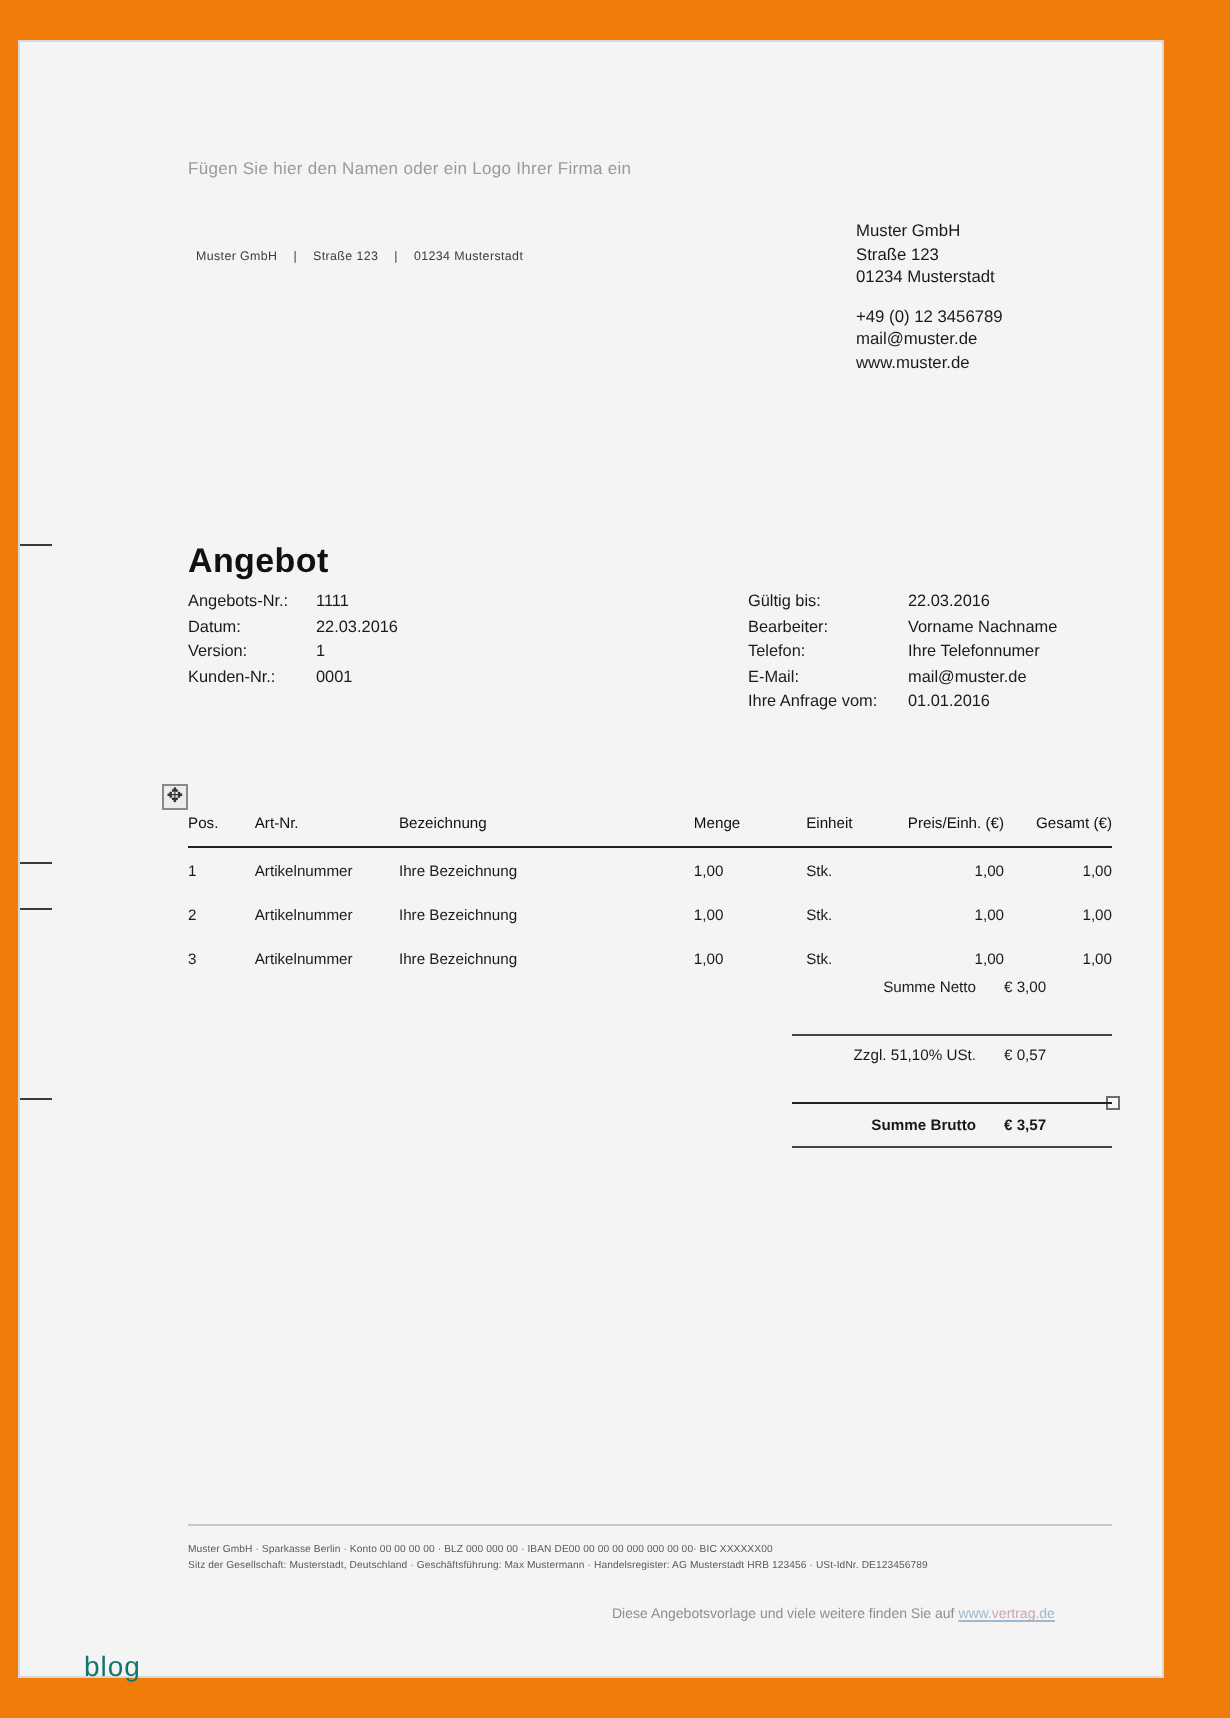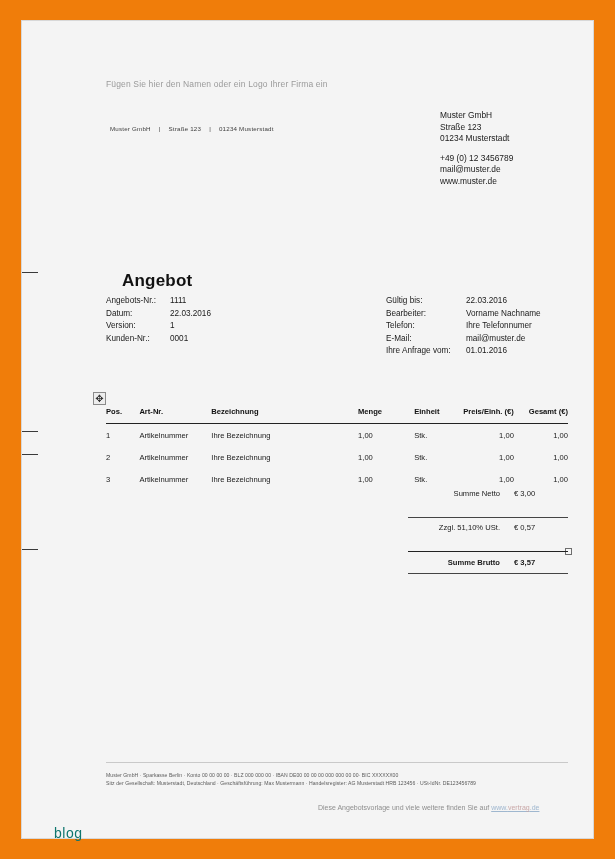--- a/index.html
+++ b/index.html
@@ -18,21 +18,21 @@
   
   .frame {
     position: absolute;
     left: 0; top: 0;
     width: 615px; height: 859px;
     background: #F07D0A;
     box-sizing: border-box;
   }
   .page {
     position: absolute;
-    left: 22px; top: 21px;
+    left: 10px; top: 21px;
     width: 571px; height: 817px;
     background: #F4F4F4;
     box-sizing: border-box;
     box-shadow: 0 0 0 1px #d8d8d8;
   }
 
   
   .tick {
     position: absolute;
     left: 0px;
@@ -71,21 +71,20 @@
   }
   .company .gap { height: 8px; }
 
   
   .doc-title {
     left: 84px; top: 250px;
     font-size: 17px;
     font-weight: bold;
     color: #111;
     letter-spacing: .2px;
-    margin-left: 16px;
   }
   .meta-left {
     left: 84px; top: 274px;
     font-size: 8.2px;
     line-height: 12.6px;
   }
   .meta-right {
     left: 364px; top: 274px;
     font-size: 8.2px;
     line-height: 12.6px;
@@ -116,21 +115,21 @@
 
   
   .items {
     position: absolute;
     left: 84px; top: 386px;
     width: 462px;
     border-collapse: collapse;
     font-size: 7.6px;
   }
   .items th {
-    font-weight: bold;
+    font-weight: normal;
     text-align: left;
     padding: 0 0 7px 0;
     border-bottom: 1.6px solid #222;
     color: #111;
     white-space: nowrap;
   }
   .items td {
     padding: 7px 0 6px 0;
     color: #1a1a1a;
     white-space: nowrap;

